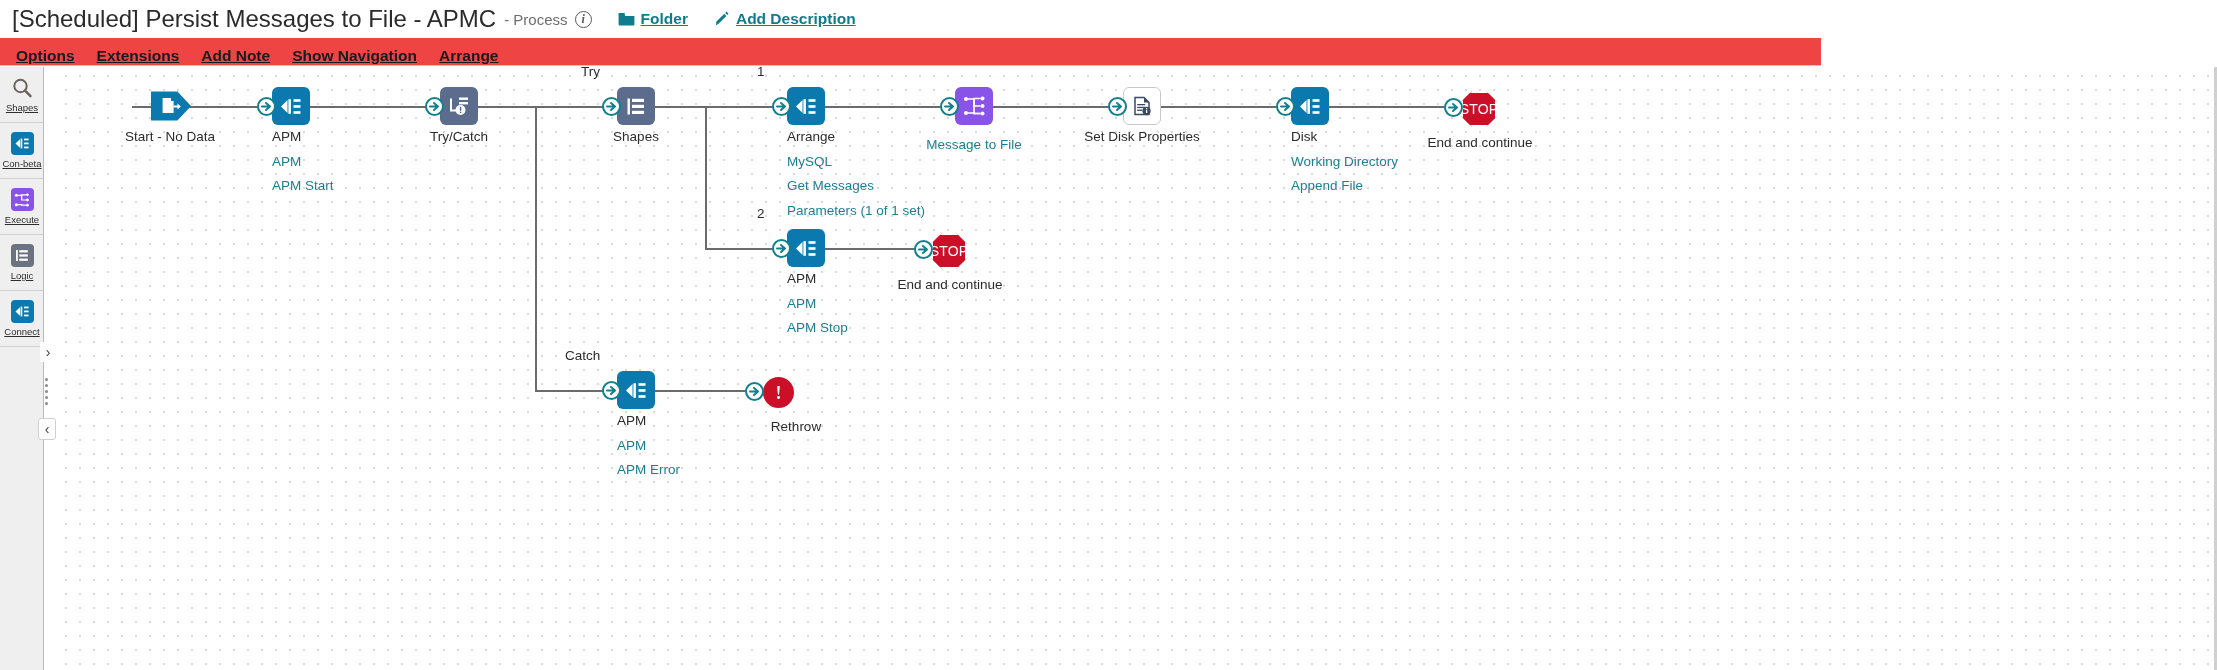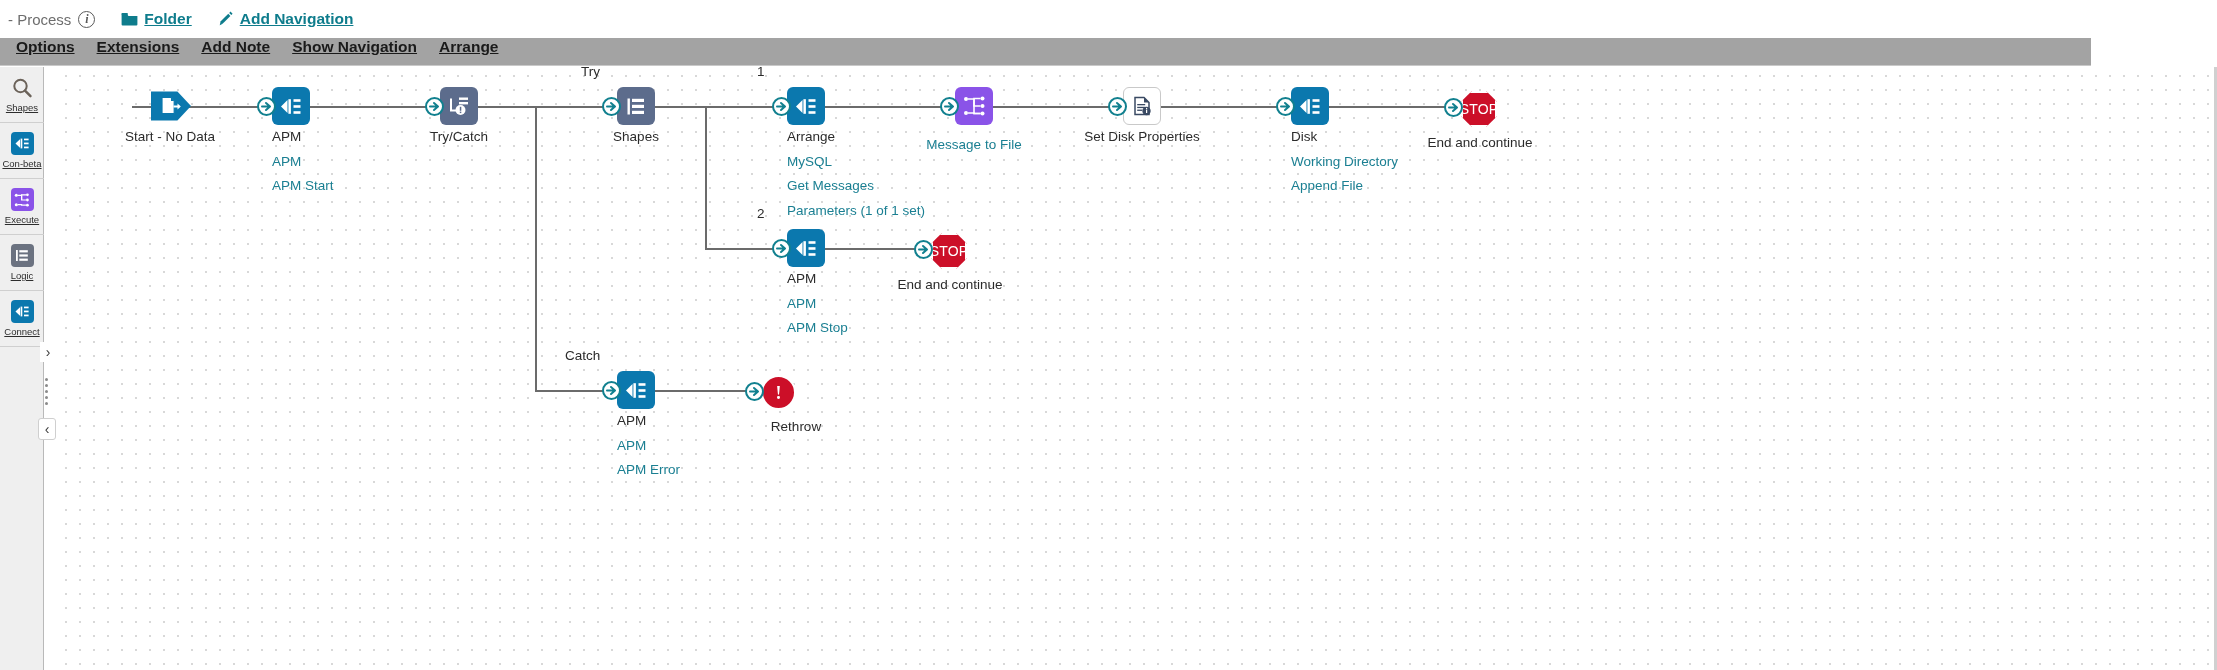--- a/index.html
+++ b/index.html
@@ -32,22 +32,22 @@
   .hdr-link {
     display: inline-flex; align-items: center; margin-left: 26px;
     color: #0e7c8c; font-size: 15.5px; font-weight: bold;
     text-decoration: none; white-space: nowrap;
   }
   .hdr-link .lbl { text-decoration: underline; }
   .hdr-icon { margin-right: 6px; display: inline-flex; align-items: center; }
 
   
   #menubar {
-    position: absolute; left: 0; top: 38px; width: 2091px; height: 28px;
-    background: #a3a3a3; display: flex; align-items: flex-start;
+    position: absolute; left: 0; top: 38px; width: 1821px; height: 28px;
+    background: #ef4444; display: flex; align-items: flex-end;
     border-bottom: 1px solid #c9c9c9;
   }
   .menu-item {
     color: #1a1a1a; font-size: 15.5px; font-weight: bold;
     text-decoration: underline; margin-left: 22px; white-space: nowrap;
     cursor: pointer;
   }
   .menu-item:first-child { margin-left: 16px; }
 
   
@@ -155,20 +155,21 @@
     width: 31px; height: 31px; border-radius: 50%; background: #cc0f28;
     display: flex; align-items: center; justify-content: center;
     border: 2px solid #ffffff; box-sizing: content-box;
   }
   .rethrow-circ span { color:#fff; font-size: 18px; font-weight: bold; font-family:"Liberation Serif",serif; line-height: 1; }
 </style>
 </head>
 <body>
 
 <div id="header">
+  <div id="page-title">[Scheduled] Persist Messages to File - APMC</div>
   <div id="title-suffix">- Process</div>
   <div class="info-icon">i</div>
 
   <div class="hdr-link">
     <span class="hdr-icon">
       <svg width="17" height="14" viewBox="0 0 17 14">
         <path d="M0.6 2.2h5.4l1.5 1.7H16.4v8.6a1 1 0 0 1-1 1H1.6a1 1 0 0 1-1-1z" fill="#0e7c8c"></path>
         <rect x="0.6" y="1.0" width="6.2" height="2.2" rx="0.6" fill="#0e7c8c"></rect>
       </svg>
     </span>
@@ -176,21 +177,21 @@
   </div>
 
   <div class="hdr-link">
     <span class="hdr-icon">
       <svg width="16" height="16" viewBox="0 0 16 16">
         <path d="M2 13.2l0.5-2.6L10.3 2.8l2.1 2.1-7.8 7.8z" fill="#0e7c8c"></path>
         <path d="M11.2 1.9l1.3-1.3 2.1 2.1-1.3 1.3z" fill="#0e7c8c"></path>
         <path d="M1.6 14.2l2.6-0.6-2 -0.6z" fill="#0e7c8c"></path>
       </svg>
     </span>
-    <span class="lbl">Add Navigation</span>
+    <span class="lbl">Add Description</span>
   </div>
 </div>
 
 <div id="menubar">
   <div class="menu-item">Options</div>
   <div class="menu-item">Extensions</div>
   <div class="menu-item">Add Note</div>
   <div class="menu-item">Show Navigation</div>
   <div class="menu-item">Arrange</div>
 </div>

